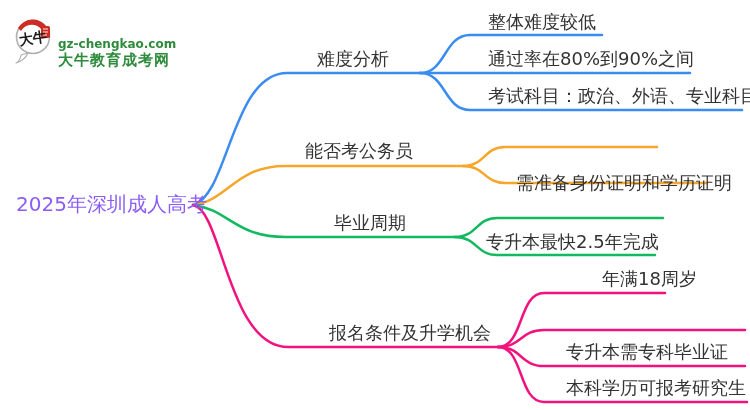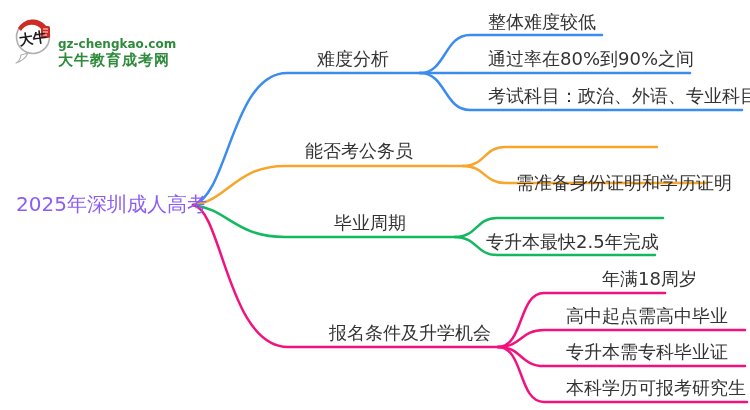--- a/index.html
+++ b/index.html
@@ -117,17 +117,16 @@
 
   <div class="node b0-l0">整体难度较低</div>
   <div class="node b0-l1">通过率在80%到90%之间</div>
   <div class="node b0-l2">考试科目：政治、外语、专业科目</div>
 
   <div class="node b1-l1">需准备身份证明和学历证明</div>
 
   <div class="node b2-l1">专升本最快2.5年完成</div>
 
   <div class="node b3-l0">年满18周岁</div>
-  <div class="node b3-l1">高中起点需高中毕业</div>
   <div class="node b3-l2">专升本需专科毕业证</div>
   <div class="node b3-l3">本科学历可报考研究生</div>
 
 </div>
 
 </body></html>

